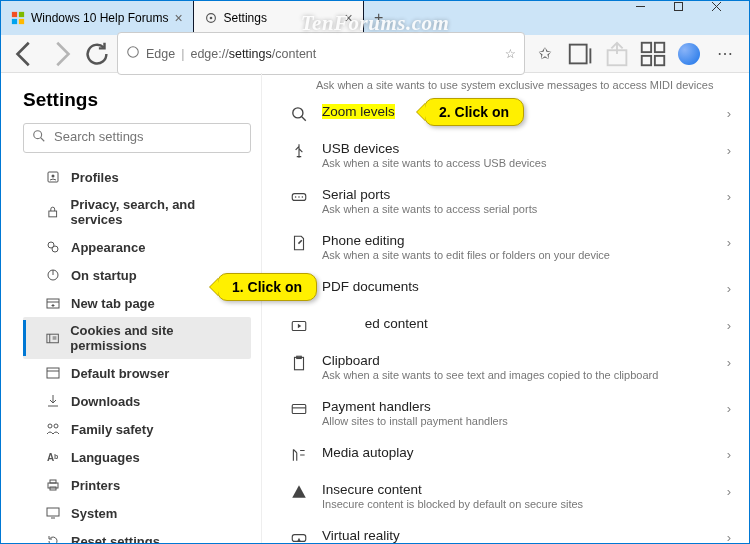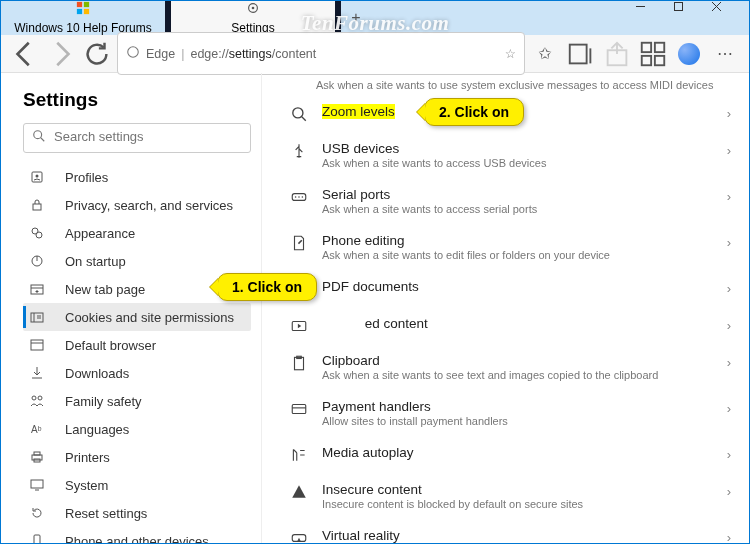--- a/index.html
+++ b/index.html
@@ -1,20 +1,20 @@
 <!DOCTYPE html>
 <html><head>
 <meta charset="utf-8">
 <style>
 * { margin: 0; padding: 0; box-sizing: border-box; font-family: "Segoe UI", sans-serif; }
 body { width: 750px; height: 544px; overflow: hidden; background: #fff; border: 1px solid #0078d4; position: relative; }
 
 
 .titlebar { height: 34px; background: #cce4f7; display: flex; align-items: stretch; }
-.tab { display: flex; align-items: center; padding: 0 10px; font-size: 12px; gap: 6px; border-right: 6px solid #0f172a; min-width: 170px; flex-direction: column; }
+.tab { display: flex; align-items: center; padding: 0 10px; font-size: 12px; gap: 6px; border-right: 1px solid #0f172a; min-width: 170px; }
 .tab.active { background: #f7f7f7; }
 .tab .favicon { width: 14px; height: 14px; display: flex; align-items: center; justify-content: center; }
 .tab .tab-close { font-size: 14px; color: #666; margin-left: auto; }
 .newtab { width: 30px; display: flex; align-items: center; justify-content: center; font-size: 16px; color: #555; }
 .titlebar-spacer { flex: 1; }
 .winbtns { display: flex; }
 .winbtn { width: 38px; display: flex; align-items: center; justify-content: center; color: #333; font-size: 11px; }
 
 
 .toolbar { height: 38px; background: #f7f7f7; display: flex; align-items: center; padding: 0 8px; gap: 4px; border-bottom: 1px solid #e0e0e0; }
@@ -26,24 +26,24 @@
 .addr .star { margin-left: auto; color: #888; }
 .avatar { width: 22px; height: 22px; border-radius: 50%; background: radial-gradient(circle at 30% 30%, #8ab4f8, #1a73e8); }
 
 
 .content { display: flex; height: calc(100% - 72px); }
 .sidebar { width: 260px; padding: 16px 10px 10px 22px; overflow: hidden; }
 .sidebar h2 { font-size: 19px; font-weight: 600; margin-bottom: 12px; }
 .searchbox { display: flex; align-items: flex-start; border: 1px solid #ccc; border-radius: 3px; padding: 5px 8px; gap: 8px; margin-bottom: 10px; }
 .searchbox input { border: none; outline: none; font-size: 13px; flex: 1; }
 .navlist { list-style: none; }
-.navitem { display: flex; align-items: center; gap: 20px; padding: 6px 6px; font-size: 13px; color: #333; border-radius: 2px; }
+.navitem { display: flex; align-items: center; gap: 10px; padding: 6px 6px; font-size: 13px; color: #333; border-radius: 2px; font-weight: bold; }
 .navitem.active { background: #eaeaea; position: relative; }
 .navitem.active::before { content: ""; position: absolute; left: 0; top: 3px; bottom: 3px; width: 3px; background: #0078d4; }
-.nav-icon { width: 16px; height: 16px; display: flex; align-items: center; justify-content: center; color: #555; font-size: 13px; }
+.nav-icon { width: 16px; height: 16px; display: flex; align-items: center; justify-content: center; color: #555; font-size: 13px; margin-left: 16px; }
 
 .main { flex: 1; overflow-y: auto; padding: 6px 18px 20px 28px; border-left: 1px solid #eee; position: relative; }
 .truncated-top { font-size: 11px; color: #777; margin-bottom: 4px; white-space: nowrap; overflow: hidden; padding-left: 26px; }
 .setting { display: flex; align-items: flex-start; padding: 9px 0; gap: 14px; }
 .set-icon { width: 18px; display: flex; justify-content: center; color: #444; font-size: 14px; padding-top: 1px; flex-shrink: 0; }
 .set-body { flex: 1; }
 .set-title { font-size: 13.5px; color: #222; }
 .set-desc { font-size: 11px; color: #777; margin-top: 1px; }
 .set-chev { color: #888; font-size: 13px; padding-top: 2px; }
 .hl { background: #ffff00; }

